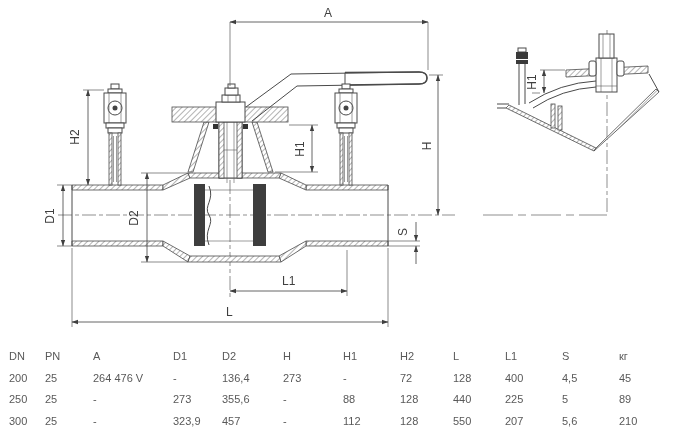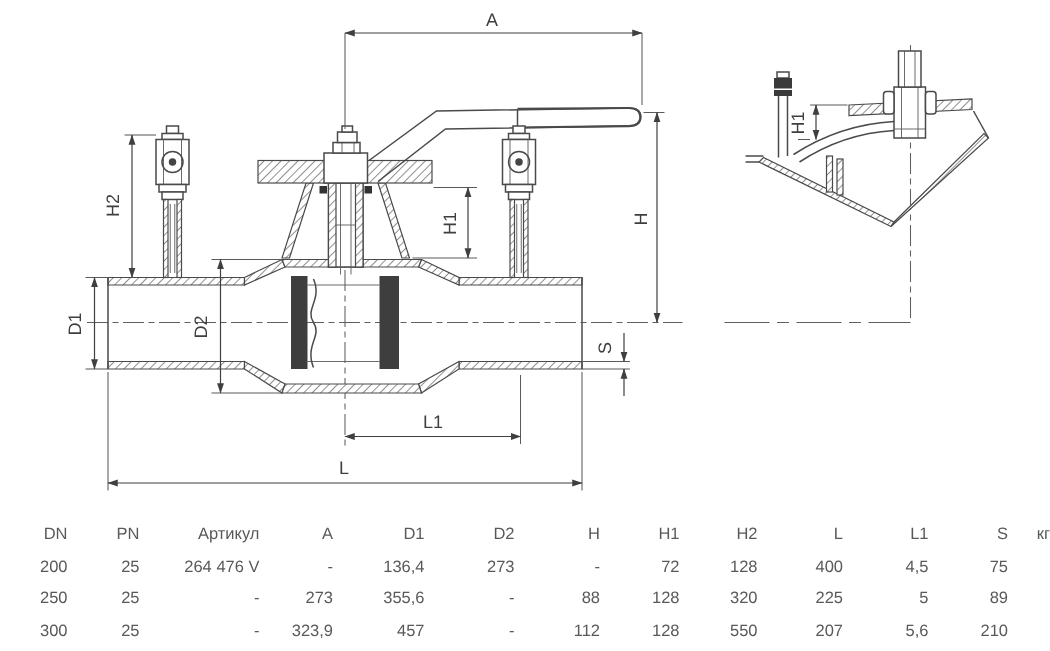--- a/index.html
+++ b/index.html
@@ -10,21 +10,21 @@
   .hs{fill:url(#hatch);stroke:#4a4a4a;stroke-width:.8;}
   .seat{fill:#3e3e3e;stroke:none;}
   .dim{stroke:#3f3f3f;stroke-width:.8;fill:none;}
   .ext{stroke:#5a5a5a;stroke-width:.7;fill:none;}
   .cl{stroke:#5f5f5f;stroke-width:.7;fill:none;stroke-dasharray:14 3 4 3;}
   .cl2{stroke:#5f5f5f;stroke-width:.7;fill:none;stroke-dasharray:30 5 8 5;}
   .dim-t{font:12px "Liberation Sans",sans-serif;fill:#3f3f3f;}
   .wh{fill:#ffffff;stroke:#4a4a4a;stroke-width:1;}
   #spec-table{position:absolute;left:9px;top:346px;width:691px;color:#595959;}
   .trow{display:grid;grid-template-columns:36px 48px 80px 49px 61px 60px 57px 53px 52px 57px 57px 53px 28px;height:21.7px;line-height:21.7px;font-size:11px;}
-  .tcell{white-space:nowrap;overflow:hidden;text-align:right;}
+  .tcell{white-space:nowrap;overflow:hidden;text-align:left;}
 </style>
 </head>
 <body>
 
 <svg id="drawing" width="700" height="345" viewBox="0 0 700 345">
   <defs>
     <pattern id="hatch" width="4" height="4" patternUnits="userSpaceOnUse" patternTransform="rotate(45)">
       <rect width="4" height="4" fill="#ffffff"></rect>
       <line x1="0" y1="0" x2="0" y2="4" stroke="#6a6a6a" stroke-width="1"></line>
     </pattern>
@@ -198,21 +198,20 @@
       <line class="dim" x1="544" y1="70" x2="544" y2="93" marker-start="url(#arr)" marker-end="url(#arr)"></line>
       <text class="dim-t" text-anchor="middle" transform="rotate(-90 536 82)" x="536" y="82">H1</text>
     </g>
   </g>
 </svg>
 
 <div id="spec-table">
   <div class="trow">
     <div class="tcell">DN</div>
     <div class="tcell">PN</div>
-    <div class="tcell">Артикул</div>
     <div class="tcell">A</div>
     <div class="tcell">D1</div>
     <div class="tcell">D2</div>
     <div class="tcell">H</div>
     <div class="tcell">H1</div>
     <div class="tcell">H2</div>
     <div class="tcell">L</div>
     <div class="tcell">L1</div>
     <div class="tcell">S</div>
     <div class="tcell">кг</div>
@@ -222,32 +221,32 @@
     <div class="tcell">25</div>
     <div class="tcell">264 476 V</div>
     <div class="tcell">-</div>
     <div class="tcell">136,4</div>
     <div class="tcell">273</div>
     <div class="tcell">-</div>
     <div class="tcell">72</div>
     <div class="tcell">128</div>
     <div class="tcell">400</div>
     <div class="tcell">4,5</div>
-    <div class="tcell">75</div>
+    <div class="tcell">45</div>
   </div>
   <div class="trow">
     <div class="tcell">250</div>
     <div class="tcell">25</div>
     <div class="tcell">-</div>
     <div class="tcell">273</div>
     <div class="tcell">355,6</div>
     <div class="tcell">-</div>
     <div class="tcell">88</div>
     <div class="tcell">128</div>
-    <div class="tcell">320</div>
+    <div class="tcell">440</div>
     <div class="tcell">225</div>
     <div class="tcell">5</div>
     <div class="tcell">89</div>
   </div>
   <div class="trow">
     <div class="tcell">300</div>
     <div class="tcell">25</div>
     <div class="tcell">-</div>
     <div class="tcell">323,9</div>
     <div class="tcell">457</div>

